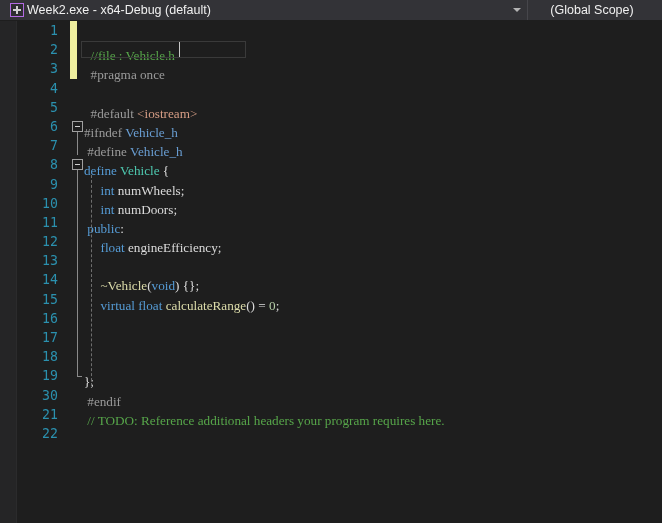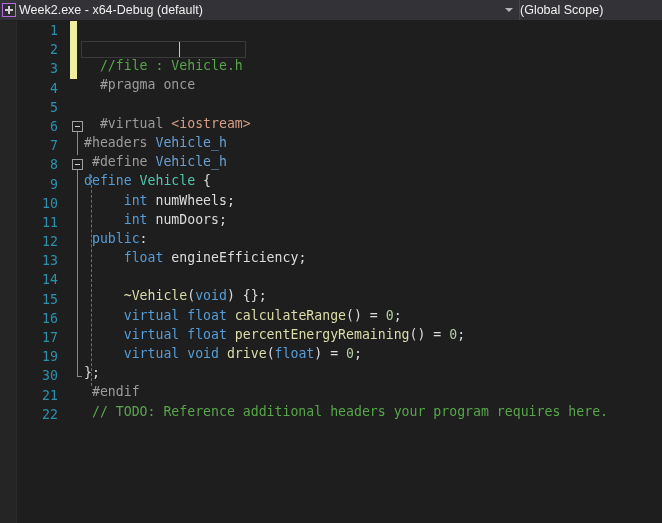--- a/index.html
+++ b/index.html
@@ -28,24 +28,25 @@
     display: flex;
     align-items: center;
     height: 100%;
     box-sizing: border-box;
     position: relative;
   }
   #nav-project {
     flex: 0 0 520px;
     border-right: 1px solid #46464b;
     padding-left: 2px;
+    margin-left: 8px;
   }
   #nav-scope {
     flex: 1 1 auto;
-    justify-content: flex-start;
+    justify-content: center;
     padding-right: 6px;
   }
   .proj-icon {
     width: 14px;
     height: 14px;
     flex: 0 0 14px;
     border: 1px solid #b36ae2;
     box-sizing: border-box;
     margin-right: 3px;
     position: relative;
@@ -159,23 +160,24 @@
   .guide {
     position: absolute;
     left: 91px;
     width: 0;
     top: 0; bottom: 0;
     border-left: 1px dashed #6e6e6e;
   }
   .code {
     position: absolute;
     left: 84px;
-    top: 16px;
+    top: 6px;
     line-height: 19.2px;
     color: #dcdcdc;
+    font-family: Liberation Serif, serif;
   }
 
   
   .linebox {
     position: absolute;
     left: 81px;
     top: 1px;
     height: 17px;
     border: 1px solid #3a3a3a;
     box-sizing: border-box;
@@ -219,33 +221,34 @@
 
 </div>
 
 <div id="editor">
   <div id="indicator-margin"></div>
   <div id="code-area">
       <div class="row"><span class="lnum">1</span><span class="chgbar"></span><span class="code"></span></div>
       <div class="row"><span class="lnum">2</span><span class="chgbar"></span><span class="code"><span class="t-comment">  //file : Vehicle.h</span></span></div>
       <div class="row"><span class="lnum">3</span><span class="chgbar"></span><span class="code"><span class="t-pp">  #pragma once</span></span></div>
       <div class="row"><span class="lnum">4</span><span class="code"></span></div>
-      <div class="row"><span class="lnum">5</span><span class="code"><span class="t-pp">  #virtual </span><span class="t-str">&lt;iostream&gt;</span></span></div>
-      <div class="row"><span class="lnum">6</span><span class="code"><span class="t-pp">#headers </span><span class="t-ppid">Vehicle_h</span></span><span class="fold"></span></div>
+      <div class="row"><span class="lnum">5</span><span class="code"><span class="t-pp">  #default </span><span class="t-str">&lt;iostream&gt;</span></span></div>
+      <div class="row"><span class="lnum">6</span><span class="code"><span class="t-pp">#ifndef </span><span class="t-ppid">Vehicle_h</span></span><span class="fold"></span></div>
       <div class="row"><span class="lnum">7</span><span class="code"><span class="t-pp"> #define </span><span class="t-ppid">Vehicle_h</span></span></div>
       <div class="row"><span class="lnum">8</span><span class="code"><span class="t-kw">define </span><span class="t-type">Vehicle</span><span class="t-punct"> {</span></span><span class="fold"></span></div>
       <div class="row"><span class="lnum">9</span><span class="code"><span class="t-plain">     </span><span class="t-kw">int</span><span class="t-plain"> numWheels;</span></span></div>
       <div class="row"><span class="lnum">10</span><span class="code"><span class="t-plain">     </span><span class="t-kw">int</span><span class="t-plain"> numDoors;</span></span></div>
       <div class="row"><span class="lnum">11</span><span class="code"><span class="t-kw"> public</span><span class="t-punct">:</span></span></div>
       <div class="row"><span class="lnum">12</span><span class="code"><span class="t-plain">     </span><span class="t-kw">float</span><span class="t-plain"> engineEfficiency;</span></span></div>
       <div class="row"><span class="lnum">13</span><span class="code"></span></div>
       <div class="row"><span class="lnum">14</span><span class="code"><span class="t-fn">     ~Vehicle</span><span class="t-punct">(</span><span class="t-kw">void</span><span class="t-punct">) {};</span></span></div>
       <div class="row"><span class="lnum">15</span><span class="code"><span class="t-plain">     </span><span class="t-kw">virtual float</span><span class="t-fn"> calculateRange</span><span class="t-punct">() = </span><span class="t-num">0</span><span class="t-punct">;</span></span></div>
-      <div class="row"><span class="lnum">16</span><span class="code"><span class="t-plain">     </span><span class="t-kw">virtual float</span><span class="t-fn"> percentEnergyRemaining</span><span class="t-punct">() = </span><span class="t-num">0</span><span class="t-punct">;</span></span></div>
-      <div class="row"><span class="lnum">17</span><span class="code"><span class="t-plain">     </span><span class="t-kw">virtual void</span><span class="t-fn"> drive</span><span class="t-punct">(</span><span class="t-kw">float</span><span class="t-punct">) = </span><span class="t-num">0</span><span class="t-punct">;</span></span></div>
+      <div class="row"><span class="lnum">16</span></div>
+      <div class="row"><span class="lnum">17</span></div>
+      <div class="row"><span class="lnum">18</span><span class="code"></span></div>
       <div class="row"><span class="lnum">19</span><span class="code"><span class="t-punct">};</span></span></div>
       <div class="row"><span class="lnum">30</span><span class="code"><span class="t-pp"> #endif</span></span></div>
       <div class="row"><span class="lnum">21</span><span class="code"><span class="t-comment"> // TODO: Reference additional headers your program requires here.</span></span></div>
       <div class="row"><span class="lnum">22</span><span class="code"></span></div>
       <div class="foldline" style="top: 111px; height: 23.4px; bottom: auto;"></div>
       <div class="foldline" style="top: 149.4px; height: 206.4px; bottom: auto;">
         <div style="position: absolute; left: 0px; bottom: 0px; width: 5px; height: 1px; background: rgb(138, 138, 138);"></div>
       </div>
       <div class="guide" style="top: 153.6px; height: 211.2px; bottom: auto;"></div>
       <div class="linebox" style="top: 20.2px; width: 164.6px;"></div>

